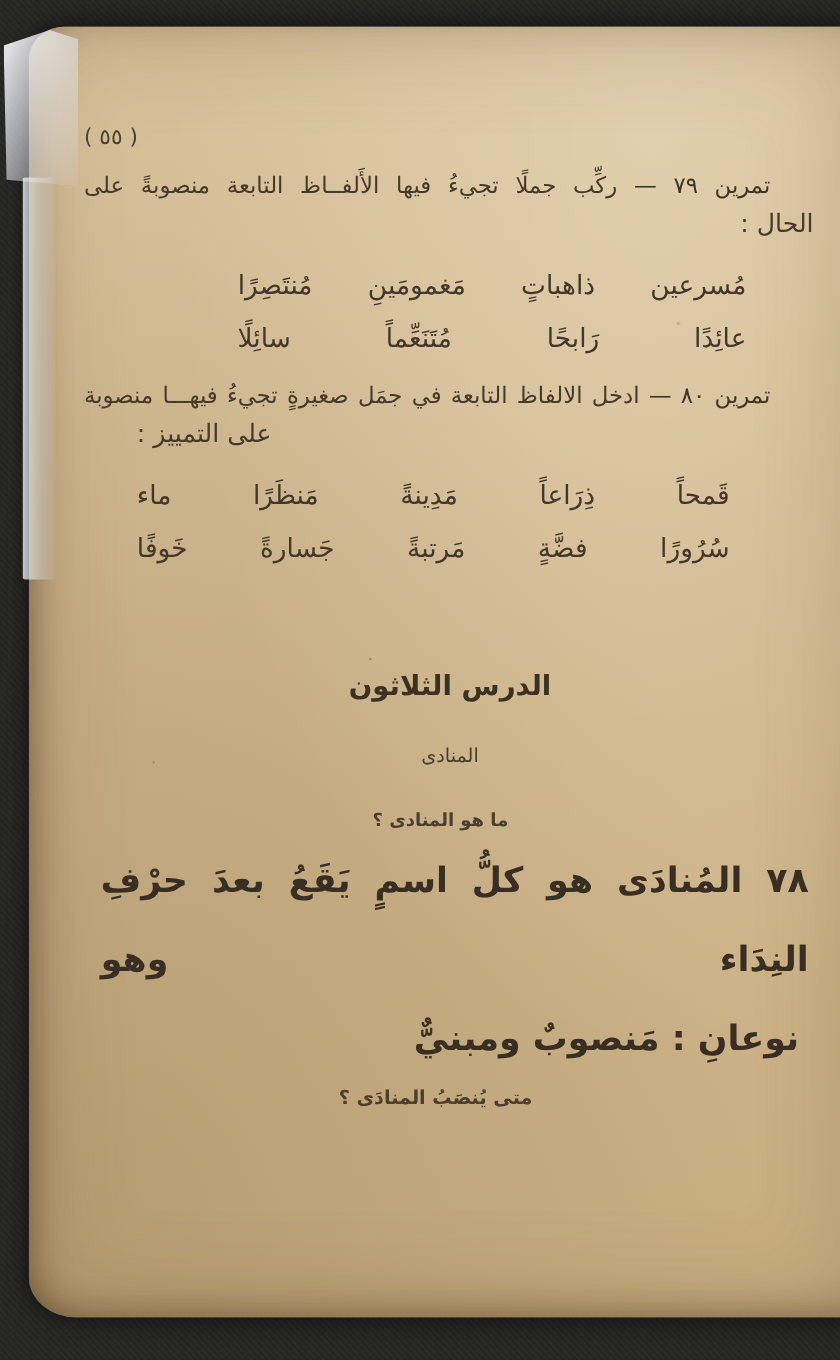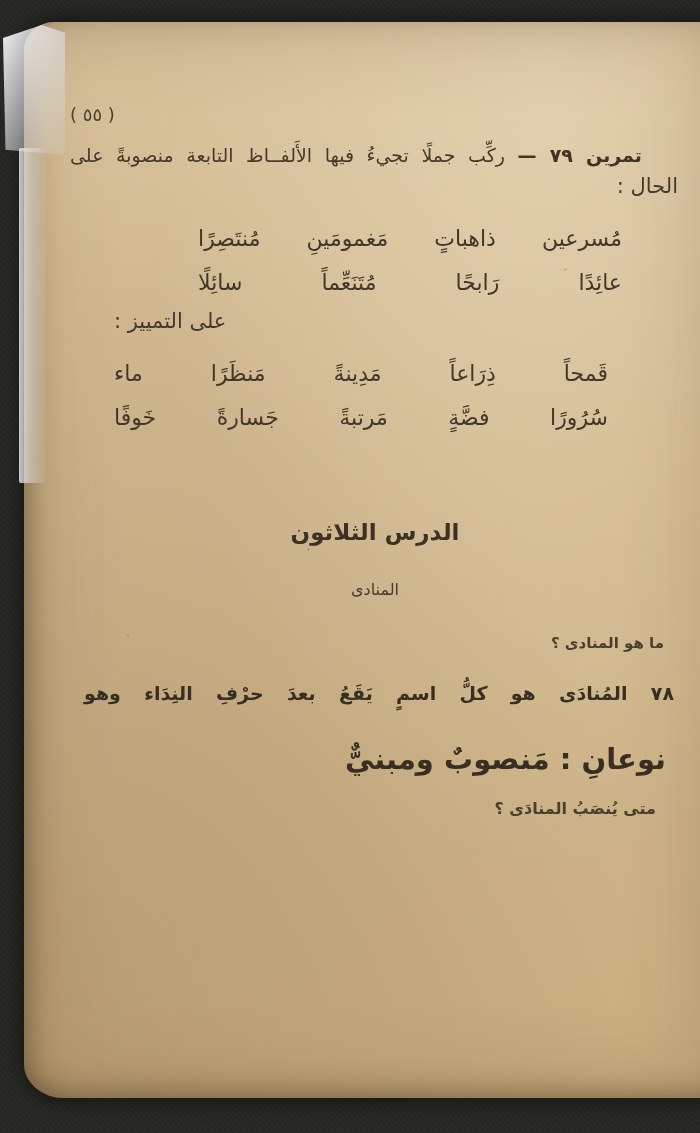--- a/index.html
+++ b/index.html
@@ -50,43 +50,43 @@
   }
   .line{font-size:22px;line-height:45px;color:#473c2c;}
   .j{text-align:justify;text-align-last:justify;}
   .r{text-align:right;}
   .l{text-align:left;}
   .intro{margin-top:16px;}
   .ex-head{
     margin-top:10px;font-size:19px;line-height:30px;color:#45392a;
     text-align:justify;text-align-last:justify;padding-right:38px;
   }
-  .ex-label{font-weight:bold;color:#3f3425;}
+  .ex-label{font-weight:normal;color:#3f3425;}
   .ex-tail{font-size:21px;line-height:33px;color:#45392a;margin-left:44px;}
   .ex-tail.r{padding-right:2px;}
   .words{margin-top:14px;}
   .wrow{
     display:flex;direction:rtl;justify-content:space-between;align-items:baseline;
     font-size:22px;line-height:44px;color:#42372a;
   }
   .w79{margin:0 58px 0 128px;}
   .w80{margin:0 72px 0 44px;}
   .lesson-title{
     margin-top:74px;font-size:23px;line-height:36px;font-weight:bold;
     text-align:center;color:#3c3122;
   }
   .lesson-sub{
     margin-top:26px;font-size:16px;line-height:28px;text-align:center;color:#483d2d;
   }
-  .q{font-weight:bold;color:#4a3e2d;}
+  .q{font-weight:bold;color:#4a3e2d;text-align:center;}
   .q1{margin-top:28px;font-size:15px;line-height:22px;padding-right:16px;}
   .q2{margin-top:4px;font-size:16px;line-height:26px;padding-right:24px;}
   .rule{margin-top:6px;color:#382f22;}
   .rule-l1{
-    font-size:19px;line-height:66px;font-weight:bold;
+    font-size:29px;line-height:66px;font-weight:bold;
     text-align:justify;text-align-last:justify;
     padding:0 6px 0 14px;
   }
   .rule-num{letter-spacing:2px;}
   .rule-l2{font-size:29px;line-height:66px;font-weight:bold;padding-right:14px;}
 </style>
 </head>
 <body>
 
 <div class="scene">
@@ -111,20 +111,24 @@
           <span>مُنتَصِرًا</span>
         </div>
         <div class="wrow w79">
           <span>عائِدًا</span>
           <span>رَابحًا</span>
           <span>مُتَنَعِّماً</span>
           <span>سائِلًا</span>
         </div>
       </div>
 
+      <div class="ex-head">
+        <span class="ex-label">تمرين ٨٠ —</span>
+        <span>ادخل الالفاظ التابعة في جمَل صغيرةٍ تجيءُ فيهـــا منصوبة</span>
+      </div>
       <div class="ex-tail l">على التمييز :</div>
 
       <div class="words">
         <div class="wrow w80">
           <span>قَمحاً</span>
           <span>ذِرَاعاً</span>
           <span>مَدِينةً</span>
           <span>مَنظَرًا</span>
           <span>ماء</span>
         </div>

